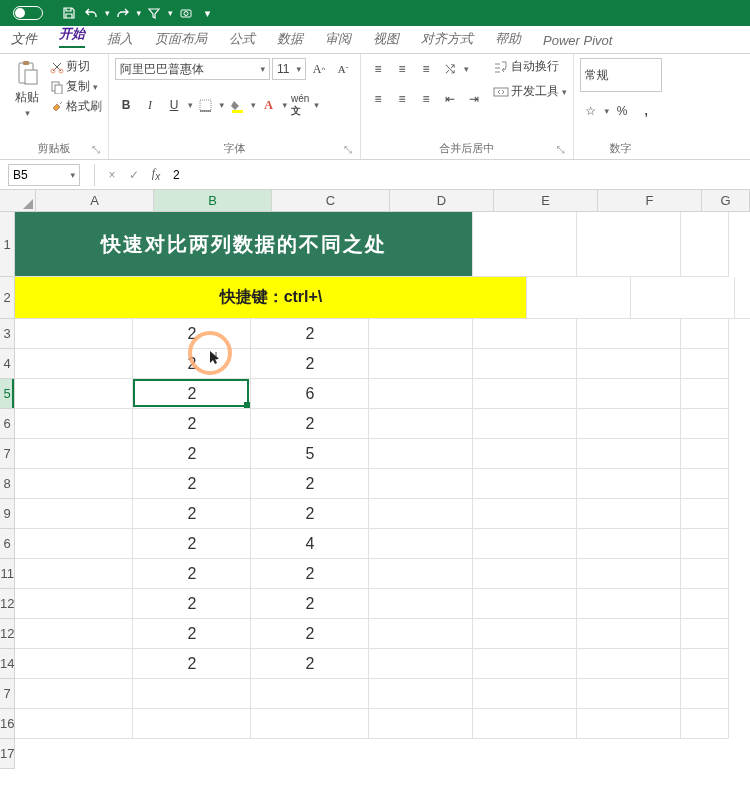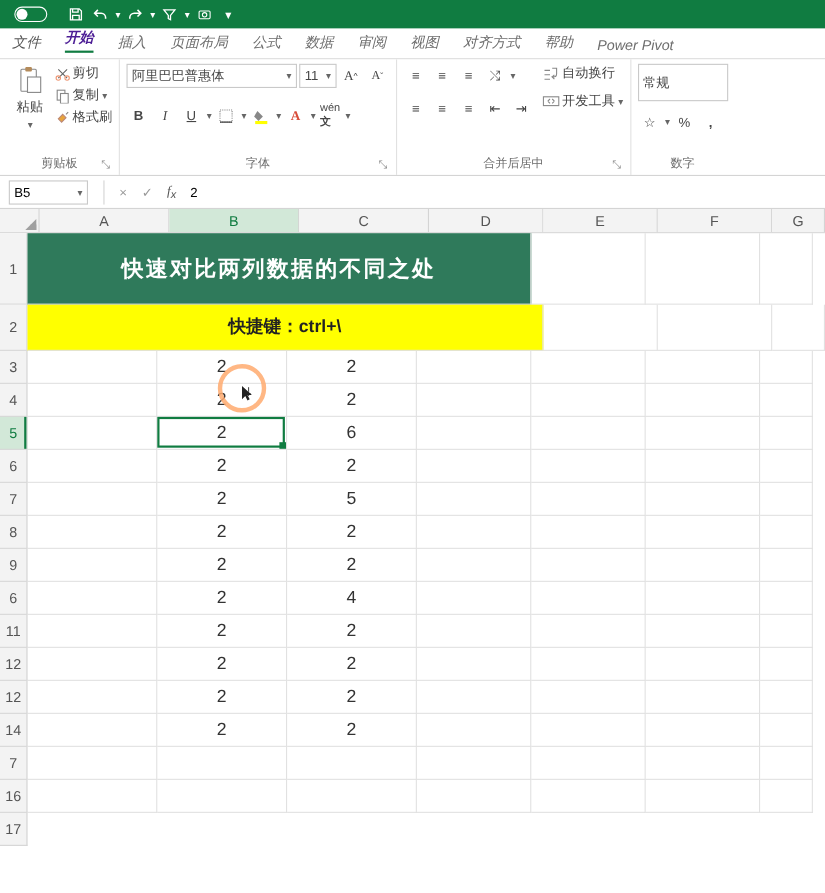--- a/index.html
+++ b/index.html
@@ -327,21 +327,21 @@
       </div>
     <div class="cells">
 
       <div class="crow" style="height: 65px;">
           <div class="cell title-merge" style="width: 458px; height: 65px;">快速对比两列数据的不同之处</div>
           <div class="cell" style="width: 104px;"></div>
           <div class="cell" style="width: 104px;"></div>
           <div class="cell" style="width: 48px;"></div>
         </div>
         <div class="crow" style="height: 42px;">
-          <div class="cell sub-merge" style="width: 469px; height: 42px;">快捷键：ctrl+\</div>
+          <div class="cell sub-merge" style="width: 512px; height: 42px;">快捷键：ctrl+\</div>
           <div class="cell" style="width: 104px;"></div>
           <div class="cell" style="width: 104px;"></div>
           <div class="cell" style="width: 48px;"></div>
         </div>
         <div class="crow" style="height: 30px;">
           <div class="cell" style="width: 118px;"></div>
           <div class="cell" style="width: 118px; font-size: 16px; color: rgb(51, 51, 51);">2</div>
           <div class="cell" style="width: 118px; font-size: 16px; color: rgb(51, 51, 51);">2</div>
           <div class="cell" style="width: 104px;"></div>
           <div class="cell" style="width: 104px;"></div>

